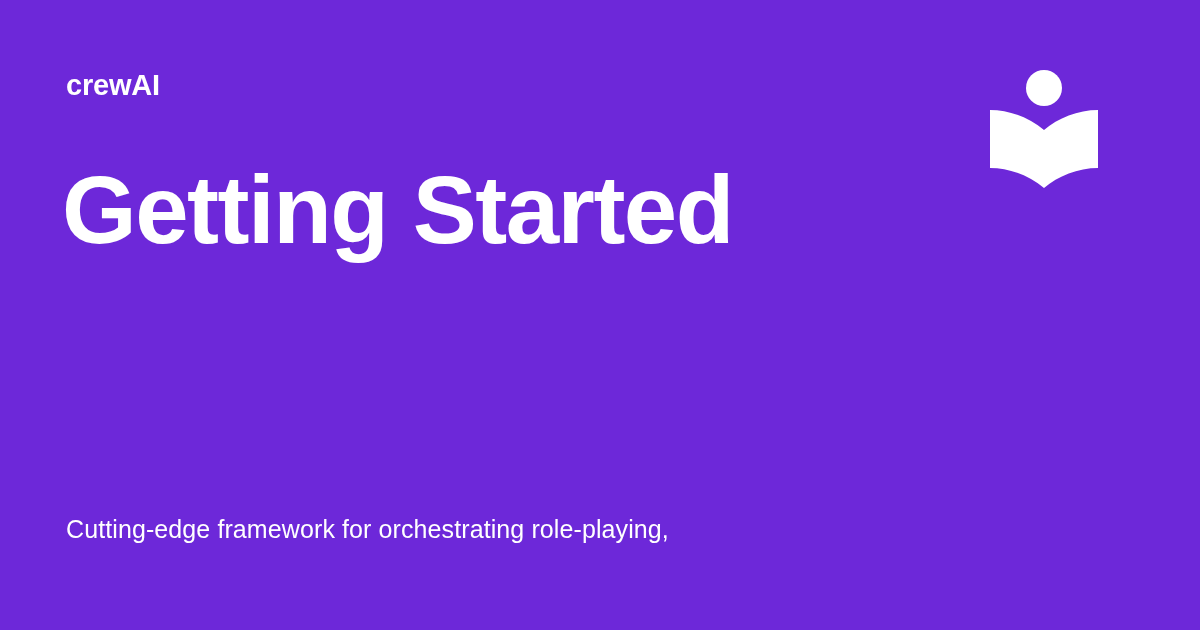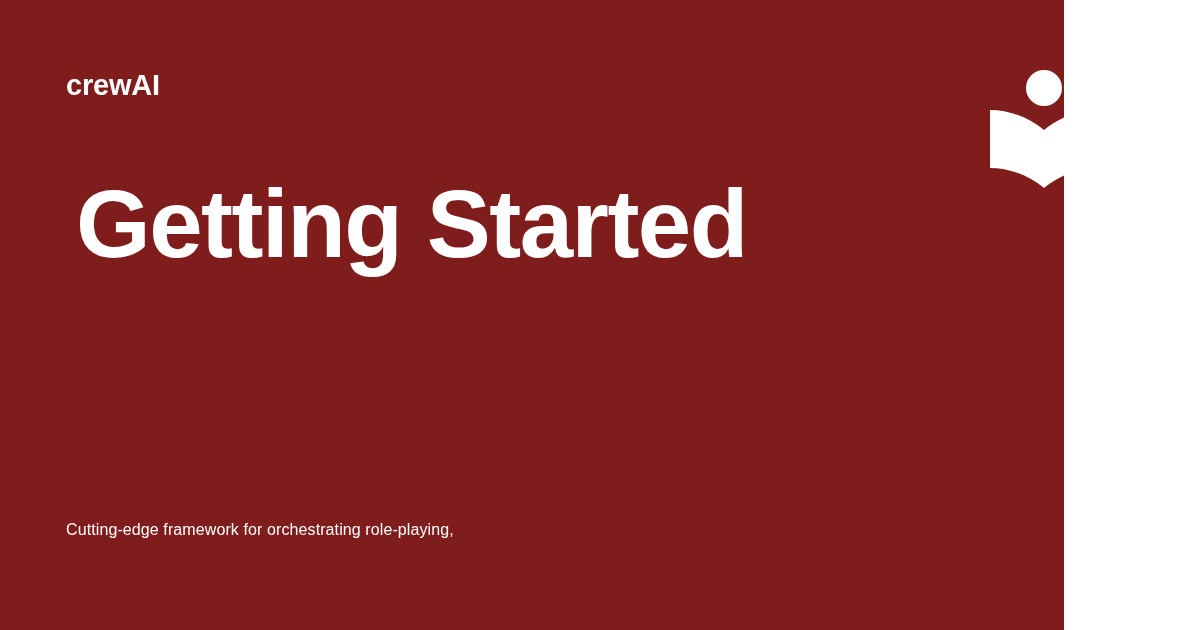--- a/index.html
+++ b/index.html
@@ -10,23 +10,23 @@
   body {
     width: 1200px;
     height: 630px;
     overflow: hidden;
     font-family: "Liberation Sans", sans-serif;
     -webkit-font-smoothing: antialiased;
   }
 
   .og-card {
     position: relative;
-    width: 1064px;
+    width: 1200px;
     height: 630px;
-    background: #7f1d1d;
+    background: #6d28d9;
     box-sizing: border-box;
     overflow: hidden;
   }
 
   
   .brand {
     position: absolute;
     left: 66px;
     top: 71px;
     font-size: 29px;
@@ -35,37 +35,37 @@
     color: #FFFFFF;
     letter-spacing: -0.2px;
     white-space: nowrap;
   }
 
   
   .title {
     position: absolute;
     left: 62px;
     top: 160px;
-    margin: 14px;
+    margin: 0;
     font-size: 96px;
     font-weight: bold;
     line-height: 1.05;
     color: #FFFFFF;
     letter-spacing: -1.5px;
     white-space: nowrap;
   }
 
   
   .description {
     position: absolute;
     left: 66px;
     top: 512px;
     width: 830px;
     margin: 0;
-    font-size: 16px;
+    font-size: 25px;
     font-weight: normal;
     line-height: 35px;
     color: #FFFFFF;
     letter-spacing: 0.1px;
   }
   .description .desc-line {
     display: block;
     white-space: nowrap;
   }
 

